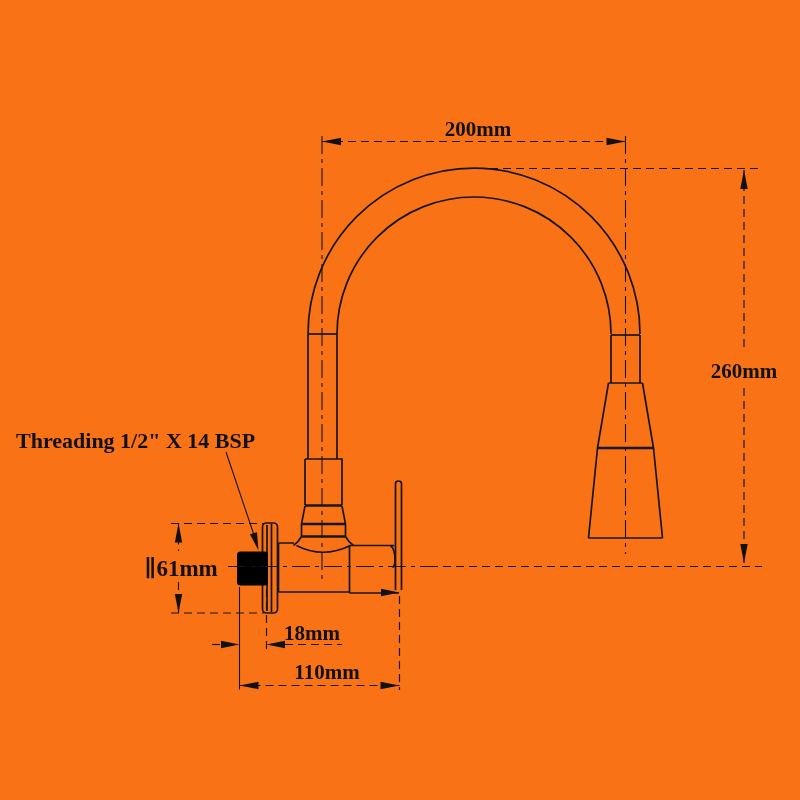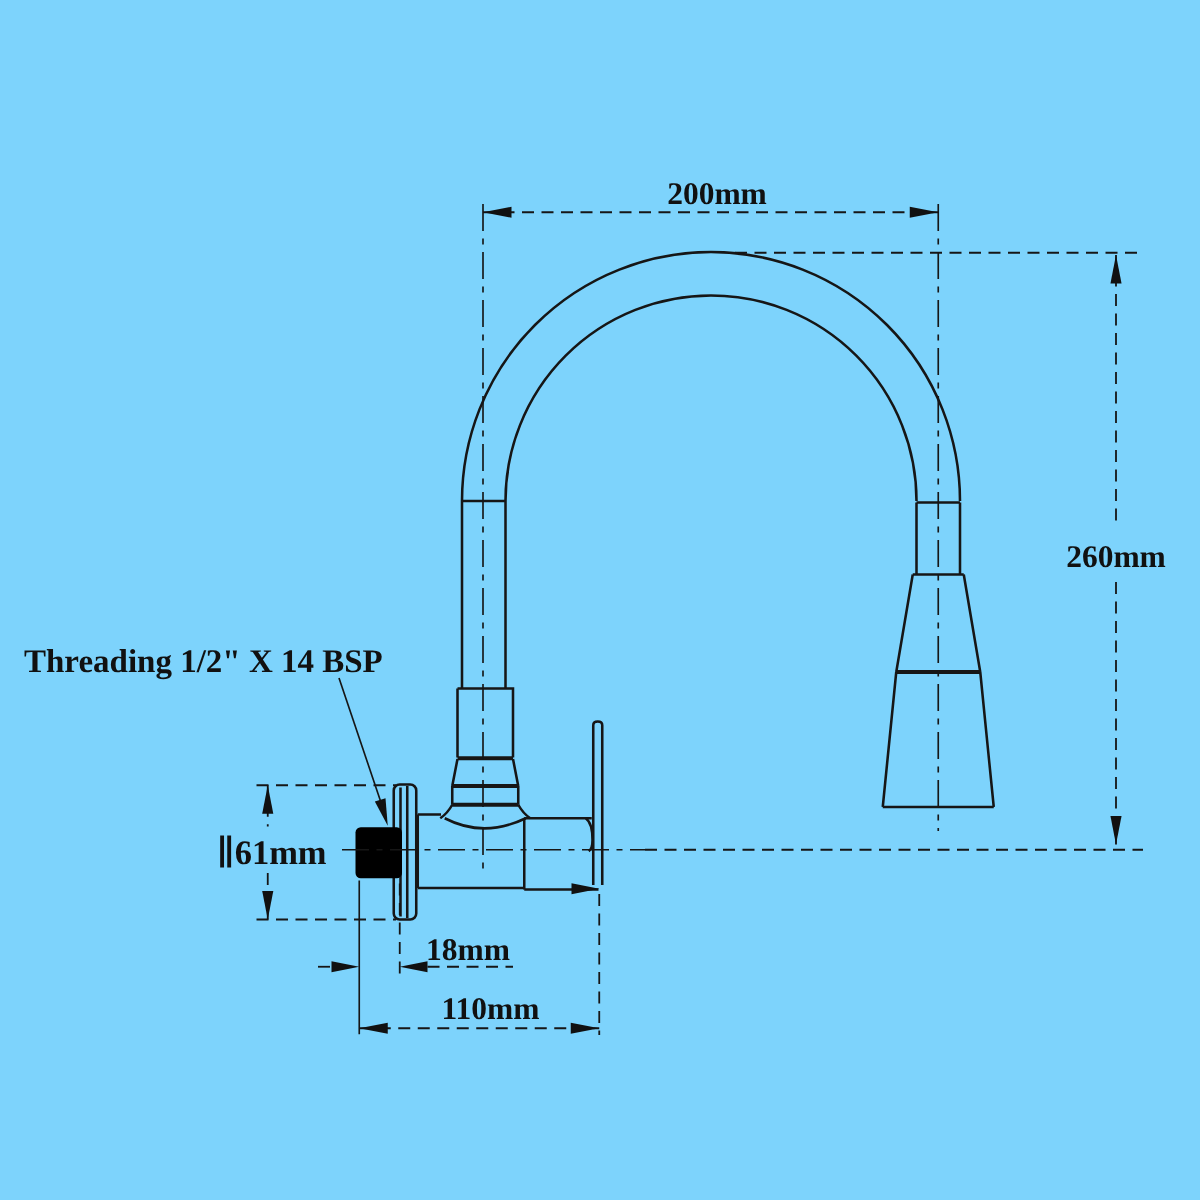--- a/index.html
+++ b/index.html
@@ -1,16 +1,16 @@
 <!DOCTYPE html>
 <html><head>
 <meta charset="utf-8">
 <style>
   html,body{margin:0;padding:0;background:#ffffff;}
-  .stage{position:relative;width:800px;height:800px;background:#7dd3fc;overflow:hidden;
+  .stage{position:relative;width:800px;height:800px;background:#f97316;overflow:hidden;
          font-family:"Liberation Serif","DejaVu Serif",serif;}
   svg{position:absolute;left:0;top:0;}
   .obj{stroke:#161616;stroke-width:1.7;fill:none;stroke-linecap:butt;}
   .thick{stroke-width:2.6;}
   .dimline{stroke:#161616;stroke-width:1.2;fill:none;stroke-dasharray:8 5;}
   .cline{stroke:#161616;stroke-width:1.1;fill:none;stroke-dasharray:18 5 4 5;}
   .solidext{stroke:#161616;stroke-width:1.1;fill:none;}
   .arrow{fill:#111111;stroke:none;}
   .dimtext{font-weight:bold;font-size:21px;fill:#111111;}
   .notetext{font-weight:bold;font-size:22px;fill:#111111;}

